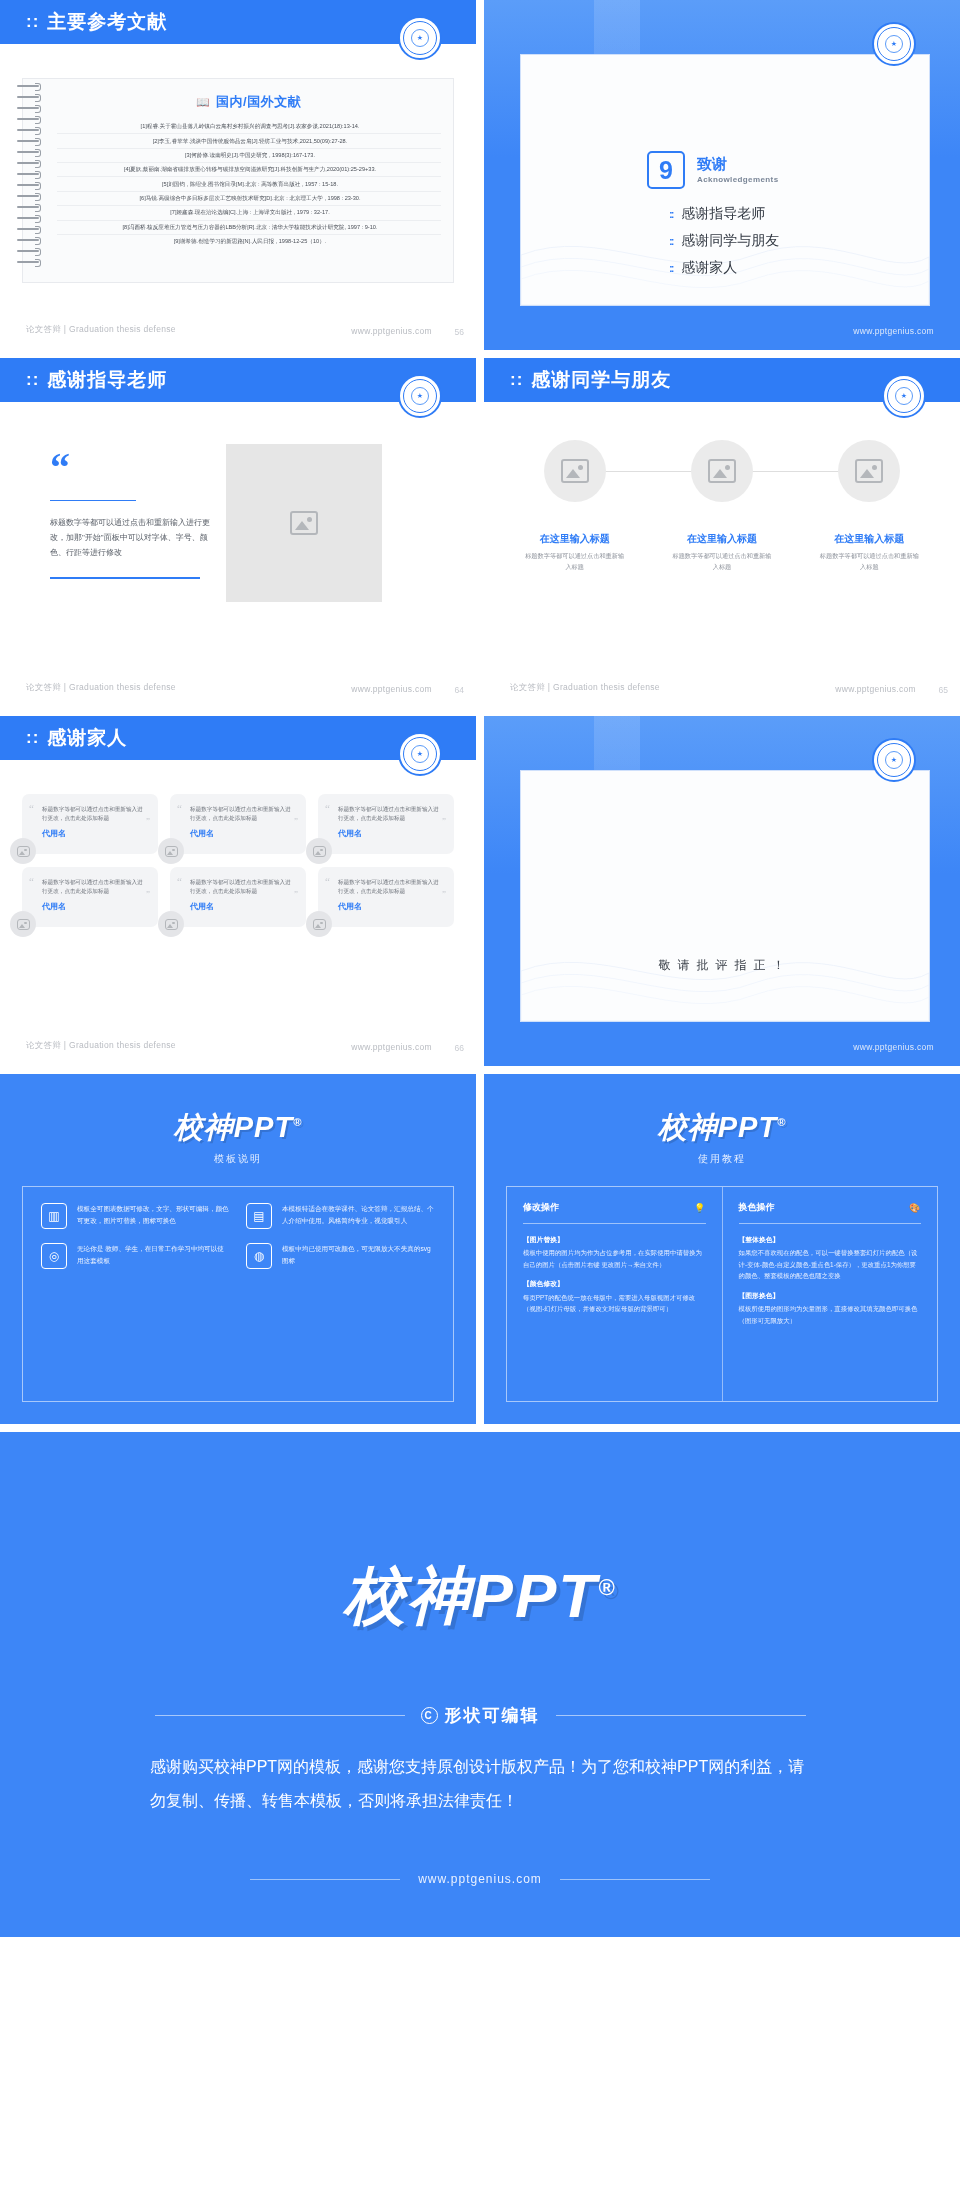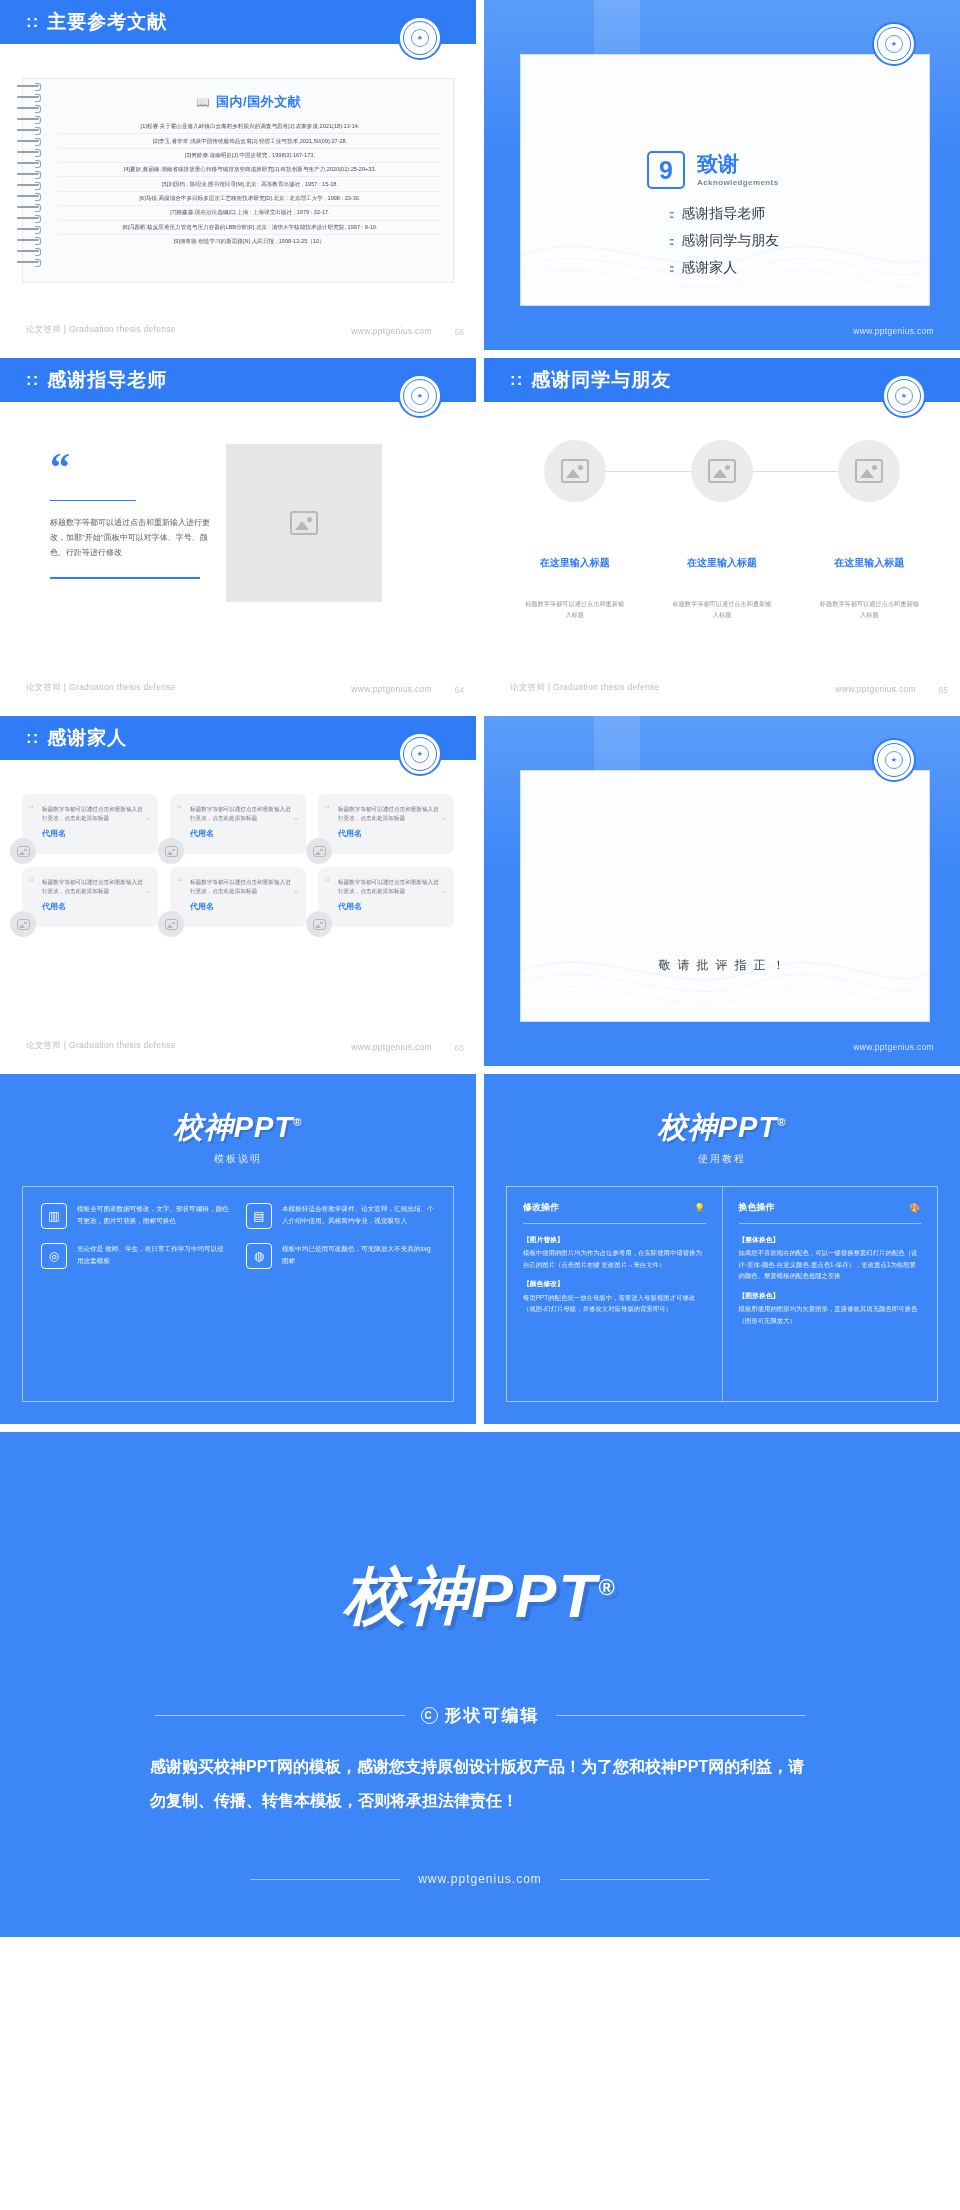--- a/index.html
+++ b/index.html
@@ -64,21 +64,21 @@
   .cover .twr2 { position:absolute; left:96px; top:150px; width:74px; height:50px;
      background:rgba(255,255,255,.10); }
   .cover .panel {
      position:absolute; left:36px; top:54px; right:30px; bottom:44px;
      background:#fcfdfe; border:1px solid #cfe0fb; overflow:hidden;}
   .cover .waves{position:absolute;left:0;bottom:0;width:100%;height:120px;opacity:.5;}
   .ack-num {
      width:38px;height:38px;border:2px solid #2f7cf6;border-radius:5px;color:#2f7cf6;
      font-size:25px;font-weight:700;display:flex;align-items:center;justify-content:center;}
   .ack-head { position:absolute; left:126px; top:96px; display:flex; align-items:center; gap:12px;}
-  .ack-cn { color:#2f7cf6; font-size:21px; font-weight:700; line-height:1; }
+  .ack-cn { color:#2f7cf6; font-size:15px; font-weight:700; line-height:1; }
   .ack-en { color:#7b8798; font-size:8px; font-weight:700; margin-top:4px; letter-spacing:.4px;}
   .ack-list { position:absolute; left:148px; top:150px; }
   .ack-item { display:flex; align-items:center; gap:9px; margin-bottom:9px;}
   .ack-item .bd { color:#2f7cf6; font-size:11px; font-weight:700; letter-spacing:-2px;}
   .ack-item .tx { color:#333a44; font-size:14px; }
 
   
   .quote-mark { color:#2f7cf6; font-size:40px; font-weight:700; line-height:.8;
       font-family:"Liberation Serif",serif;}
   .tline { width:86px;height:1px;background:#2f7cf6;margin:16px 0 14px 0;}
@@ -86,21 +86,21 @@
   .tbar { width:150px;height:2px;background:#2f7cf6;margin-top:16px;}
   .imgbox { position:absolute; left:226px; top:86px; width:156px; height:158px; background:#e6e6e6;
             display:flex;align-items:center;justify-content:center;}
   .ph-icon { width:28px;height:24px;border:2px solid #b4b7bb;border-radius:3px;position:relative;}
   .ph-icon:before{content:"";position:absolute;left:3px;bottom:3px;width:0;height:0;
      border-left:7px solid transparent;border-right:7px solid transparent;border-bottom:9px solid #b4b7bb;}
   .ph-icon:after{content:"";position:absolute;right:4px;top:4px;width:5px;height:5px;border-radius:50%;background:#b4b7bb;}
 
   
   .three { position:absolute; left:26px; right:26px; top:82px; display:flex; gap:18px;}
-  .tcol { flex:1; display:flex; flex-direction:column; align-items:center;gap:24px;}
+  .tcol { flex:1; display:flex; flex-direction:column; align-items:center;}
   .circ { width:62px;height:62px;border-radius:50%;background:#ebebeb;
           display:flex;align-items:center;justify-content:center;}
   .divline { position:absolute; left:96px; right:96px; top:113px; height:1px; background:#dedede;}
   .ccap { color:#2f7cf6; font-size:10px; font-weight:700; margin-top:30px;}
   .cbody { font-size:6.2px; color:#8b9099; line-height:1.75; text-align:center; margin-top:5px; width:100px;}
 
   
   .fgrid { position:absolute; left:22px; right:22px; top:78px; display:grid;
            grid-template-columns:repeat(3,1fr); gap:13px 12px;}
   .fcard { background:#f3f4f6; border-radius:7px; padding:11px 12px 12px 20px; position:relative; height:60px;}
@@ -145,21 +145,21 @@
   .banner{width:960px;height:505px;background:#3d86f7;position:relative;}
   .banner .blogo{position:absolute;width:100%;top:122px;text-align:center;}
   .banner .blogo .t{display:inline-block;color:#fff;font-size:62px;font-weight:700;font-style:italic;
      letter-spacing:2px;text-shadow:4px 4px 0 rgba(0,0,0,.14);}
   .banner .blogo .t .rr{font-size:22px;vertical-align:super;}
   .cp-row{position:absolute;width:100%;top:272px;display:flex;align-items:center;justify-content:center;gap:16px;}
   .cp-rule{width:250px;height:1px;background:rgba(255,255,255,.55);}
   .cp-txt{color:#fff;font-size:17px;font-weight:700;letter-spacing:2px;display:flex;align-items:center;gap:7px;}
   .cp-c{width:17px;height:17px;border-radius:50%;border:1.6px solid #fff;font-size:10px;
         display:flex;align-items:center;justify-content:center;}
-  .cp-body{position:absolute;left:150px;right:150px;top:318px;color:#fff;font-size:16px;line-height:2.1;text-align:left;font-weight:bold;}
+  .cp-body{position:absolute;left:150px;right:150px;top:318px;color:#fff;font-size:16px;line-height:2.1;text-align:left;}
   .cp-url{position:absolute;width:100%;top:440px;text-align:center;color:#eaf1ff;font-size:12px;letter-spacing:1px;}
   .cp-url .u1,.cp-url .u2{display:inline-block;width:150px;height:1px;background:rgba(255,255,255,.5);vertical-align:middle;margin:0 14px;}
 </style>
 </head>
 <body>
 
 <div class="grid">
 
   <div class="row">
 

